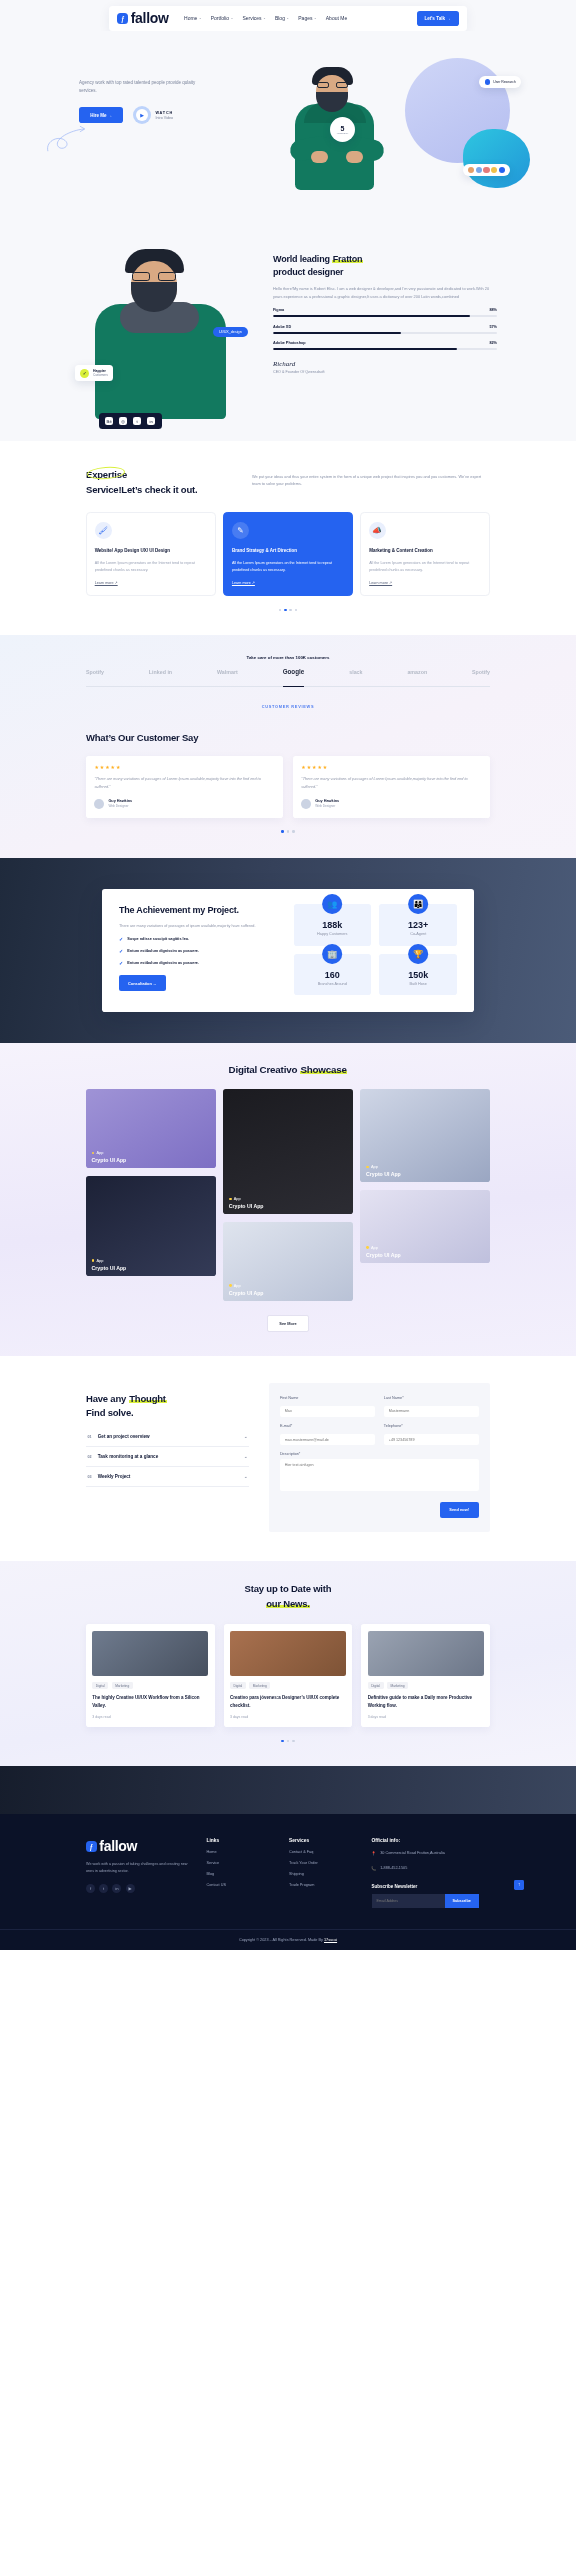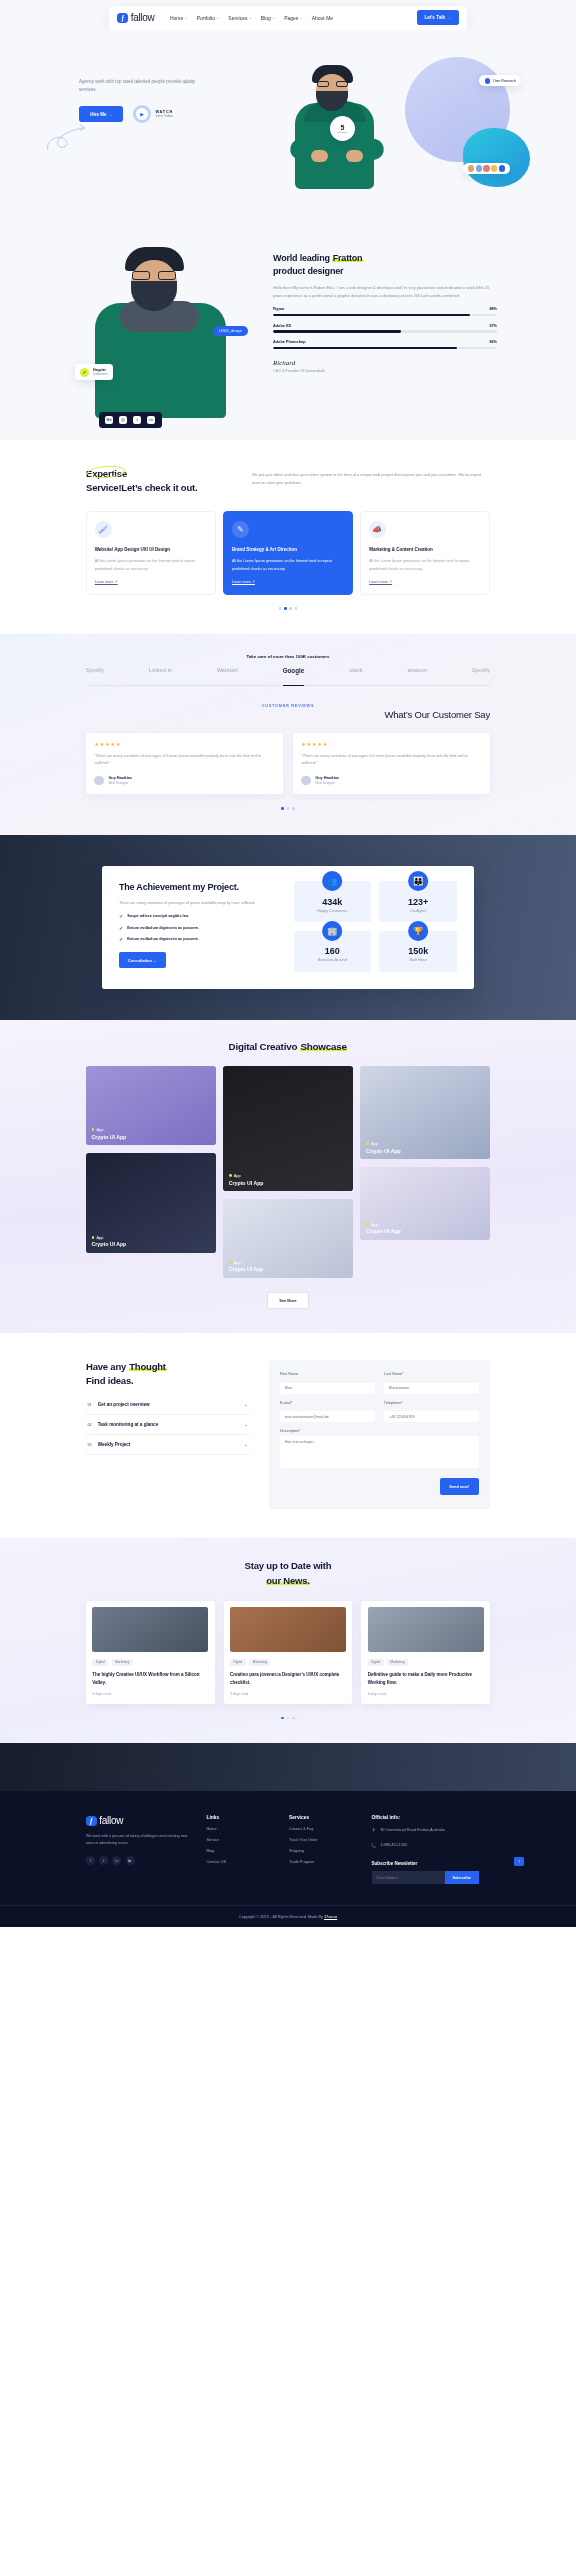--- a/index.html
+++ b/index.html
@@ -15,21 +15,21 @@
     width:358px; margin:0 auto; background:#fff; border-radius:3.5px;
     display:flex; align-items:center; padding:4.9px 8.4px;
     box-shadow:0 2.8px 11.2px rgba(20,40,90,.07);
   }
   .logo { display:flex; align-items:center; gap:2.8px; }
   .logo-mark {
     width:10.5px; height:10.5px; border-radius:3.5px; background:#2563f0;
     color:#fff; font-size:6.3px; font-weight:700; display:flex;
     align-items:center; justify-content:center;
   }
-  .logo-text { font-size:10px; font-weight:400; letter-spacing:-0.3px; }
+  .logo-text { font-size:14px; font-weight:700; letter-spacing:-0.3px; }
   .nav-links { display:flex; gap:9px; margin-left:15.5px; }
   .nav-links a {
     font-size:5px; color:#2b3553; text-decoration:none;
     display:flex; align-items:center; gap:1.4px; font-weight:500;
   }
   .caret { font-size:3.5px; opacity:.8; }
   .lets-talk {
     margin-left:auto; background:#2563f0; color:#fff; border:none;
     border-radius:2.8px; padding:4.9px 7.7px; font-size:4.6px; font-weight:600;
     font-family:inherit; cursor:pointer;
@@ -184,21 +184,21 @@
   .rv-in { width:492px; margin:0 auto; padding:0 44px; }
   .brands-label { text-align:center; font-size:4.4px; font-weight:700; }
   .brands {
     display:flex; justify-content:space-between; align-items:center;
     margin-top:8.4px; padding-bottom:6.3px; border-bottom:0.7px solid #dfe3ed;
   }
   .brand { font-size:5.3px; color:#b4bac7; font-weight:600; position:relative; padding-bottom:4.9px; }
   .brand.on { color:#1d2438; font-weight:700; font-size:6.3px; }
   .brand.on:after { content:""; position:absolute; left:0; right:0; bottom:-6.7px; height:1px; background:#0f1734; }
   .rv-tag { text-align:center; font-size:3.9px; color:#4f7df0; letter-spacing:0.7px; margin-top:17px; font-weight:600; }
-  .rv-h2 { text-align:right; font-size:9.5px; font-weight:400; margin-top:1px; letter-spacing:-0.2px; }
+  .rv-h2 { text-align:left; font-size:9.5px; font-weight:700; margin-top:23px; letter-spacing:-0.2px; }
   .rv-cards { display:flex; gap:9.8px; margin-top:12.6px; }
   .rv-card { flex:1; background:#fff; border-radius:2.8px; padding:8.4px 8.4px 9px; box-shadow:0 2.1px 8.4px rgba(25,45,95,.05); }
   .stars { color:#ffb023; font-size:4.9px; letter-spacing:1px; }
   .rv-text { font-size:3.8px; color:#8d94a8; font-style:italic; line-height:2; margin-top:5.6px; }
   .rv-person { display:flex; align-items:center; gap:4.2px; margin-top:7.7px; }
   .rv-ava { width:9.8px; height:9.8px; border-radius:50%; background:#cbd3e3; }
   .rv-name { font-size:3.8px; font-weight:700; }
   .rv-role { font-size:3.2px; color:#9aa2b6; margin-top:0.7px; }
 
   
@@ -249,21 +249,21 @@
   .sc-btn {
     background:#fff; border:0.7px solid #e3e1f0; border-radius:2.1px;
     padding:4.9px 11.2px; font-size:3.9px; font-weight:600; font-family:inherit;
     color:#1d2438; cursor:pointer;
   }
 
   
   .faq { background:#fff; padding:27px 0 29.5px; }
   .faq-in { width:492px; margin:0 auto; padding:0 44px; display:flex; gap:19.7px; }
   .faq-left { width:163px; }
-  .faq-h2 { font-size:9.5px; font-weight:700; line-height:1.5; letter-spacing:-0.2px; }
+  .faq-h2 { font-size:9.5px; font-weight:700; line-height:1.5; letter-spacing:-0.2px;margin-top:9px; }
   .faq-row {
     display:flex; align-items:center; gap:6.3px; padding:7px 1.4px;
     border-bottom:0.7px solid #eceef4; font-size:4.6px; font-weight:600;
   }
   .faq-row:first-of-type { margin-top:7px; }
   .faq-no { font-size:3.7px; color:#7b849b; font-weight:600; }
   .faq-caret { margin-left:auto; color:#7b849b; font-size:4.2px; }
   .faq-form { flex:1; background:#f5f6fa; border-radius:2.1px; padding:12.6px 11.2px 14px; position:relative; overflow:hidden; }
   .f-grid { display:grid; grid-template-columns:1fr 1fr; gap:7px 9px; }
   .f-label { font-size:3.8px; color:#59617a; margin-bottom:2.8px; display:block; }
@@ -615,21 +615,21 @@
         </div>
       <div class="ach-li">
           <i>✓</i>
           <span>Entum estibulum dignissim as posuere.</span>
         </div>
       <button class="ach-btn">Consultation  →</button>
     </div>
     <div class="ach-grid">
       <div class="stat">
         <span class="stat-ic">👥</span>
-        <div class="stat-n">434k</div>
+        <div class="stat-n">188k</div>
         <div class="stat-l">Happy Customers</div>
       </div>
       <div class="stat">
         <span class="stat-ic">👨‍👩‍👦</span>
         <div class="stat-n">123+</div>
         <div class="stat-l">Co-Agent</div>
       </div>
       <div class="stat">
         <span class="stat-ic">🏢</span>
         <div class="stat-n">160</div>
@@ -713,21 +713,21 @@
     </div>
     <div class="sc-btn-wrap"><button class="sc-btn">See More</button></div>
   </div>
 </section>
 
 <section class="faq">
   <div class="faq-in">
     <div class="faq-left">
       <h2 class="faq-h2">
         <span>Have any </span><span class="hl-yellow">Thought</span><br>
-        <span>Find ideas.</span>
+        <span>Find solve.</span>
       </h2>
       <div class="faq-row">
         <span class="faq-no">01</span>
         <span>Get an project overview</span>
         <span class="faq-caret">⌄</span>
       </div>
       <div class="faq-row">
         <span class="faq-no">02</span>
         <span>Task monitoring at a glance</span>
         <span class="faq-caret">⌄</span>

